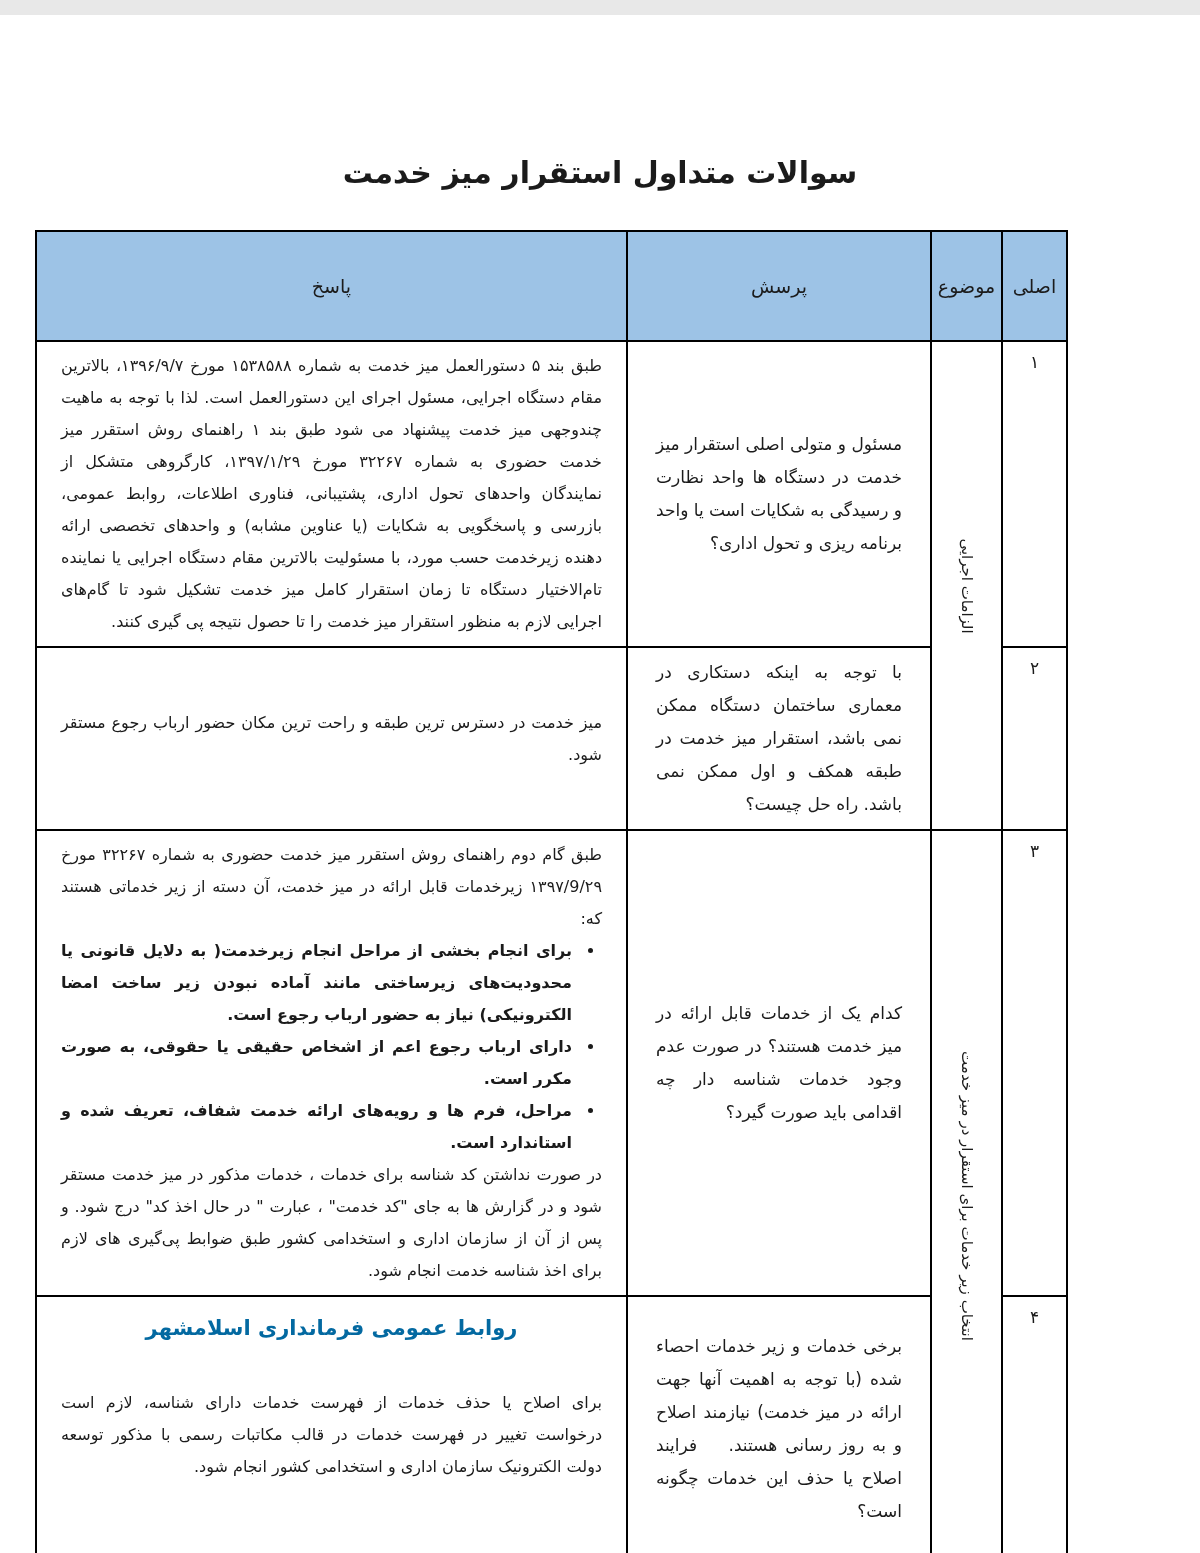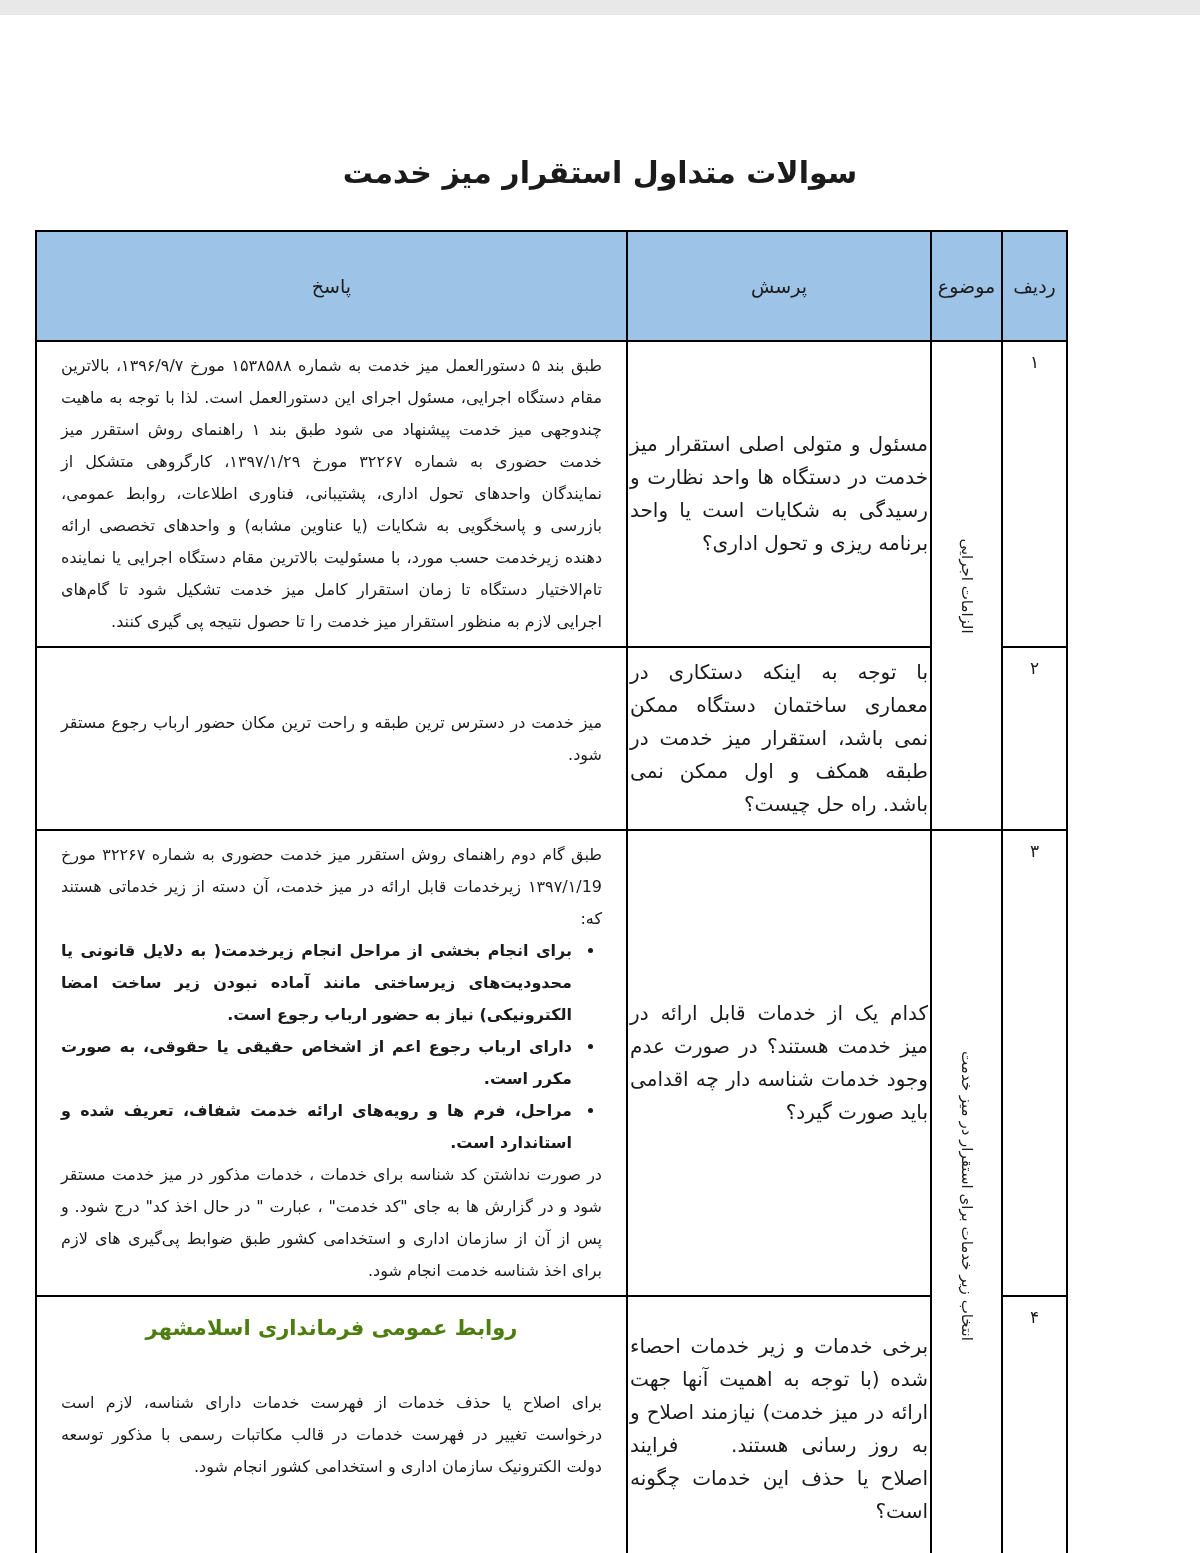--- a/index.html
+++ b/index.html
@@ -52,34 +52,34 @@
   }
   td.subject { position:relative; padding:0; }
   .vtext {
     position:absolute; top:50%; left:50%;
     transform:translate(-50%,-50%) rotate(90deg);
     white-space:nowrap;
     font-size:15px;
   }
   td.question {
     vertical-align:middle;
-    padding:8px 2px;
-    font-size:20px; line-height:33px;
+    padding:8px 28px;
+    font-size:17px; line-height:33px;
     text-align:justify;
   }
   td.answer {
     vertical-align:middle;
     padding:8px 24px;
     font-size:16px; line-height:32px;
     text-align:justify;
   }
   td.answer.top { vertical-align:top; }
   .answer-heading {
     text-align:center;
-    color:#4d7c0f;
+    color:#0369a1;
     font-size:21px; font-weight:bold;
     margin:8px 0 44px 0;
     line-height:30px;
   }
   ul.bullets {
     margin:0;
     padding:0 26px 0 0;
     list-style:disc;
   }
   ul.bullets li {
@@ -98,21 +98,21 @@
 
   <table class="faq">
     <colgroup>
       <col class="c-num">
         <col class="c-subj">
         <col class="c-q">
         <col class="c-a">
     </colgroup>
     <thead>
       <tr>
-        <th>ردیف</th>
+        <th>اصلی</th>
         <th>موضوع</th>
         <th>پرسش</th>
         <th>پاسخ</th>
       </tr>
     </thead>
     <tbody>
       <tr class="r1">
         <td class="num">۱</td>
         <td class="subject" rowspan="2">
           <div class="vtext">الزامات اجرایی</div>
@@ -137,21 +137,21 @@
 
       <tr class="r3">
         <td class="num">۳</td>
         <td class="subject" rowspan="2">
           <div class="vtext">انتخاب زیر خدمات برای استقرار در میز خدمت</div>
         </td>
         <td class="question">
           <div>کدام یک از خدمات قابل ارائه در میز خدمت هستند؟  در صورت عدم وجود خدمات شناسه دار چه اقدامی باید صورت گیرد؟</div>
         </td>
         <td class="answer top">
-          <div class="intro">طبق گام دوم راهنمای روش استقرر میز خدمت حضوری به شماره ۳۲۲۶۷ مورخ ۱۳۹۷/۱/19 زیرخدمات قابل ارائه در میز خدمت، آن دسته از زیر خدماتی هستند که:</div>
+          <div class="intro">طبق گام دوم راهنمای روش استقرر میز خدمت حضوری به شماره ۳۲۲۶۷ مورخ ۱۳۹۷/9/۲۹ زیرخدمات قابل ارائه در میز خدمت، آن دسته از زیر خدماتی هستند که:</div>
           <ul class="bullets">
             <li>برای انجام بخشی از مراحل انجام زیرخدمت( به دلایل قانونی یا محدودیت‌های زیرساختی مانند آماده نبودن زیر ساخت امضا الکترونیکی) نیاز به حضور ارباب رجوع است.</li>
             <li>دارای ارباب رجوع اعم از اشخاص حقیقی یا حقوقی، به صورت مکرر است.</li>
             <li>مراحل، فرم ها و رویه‌های ارائه خدمت شفاف، تعریف شده و استاندارد است.</li>
           </ul>
           <div class="outro">در صورت نداشتن کد شناسه برای خدمات ، خدمات مذکور در میز خدمت مستقر شود و در گزارش ها به جای "کد خدمت" ، عبارت " در حال اخذ کد" درج شود. و پس از آن از سازمان اداری و استخدامی کشور طبق ضوابط پی‌گیری های لازم برای اخذ شناسه خدمت انجام شود.</div>
         </td>
       </tr>
 
       <tr class="r4">

